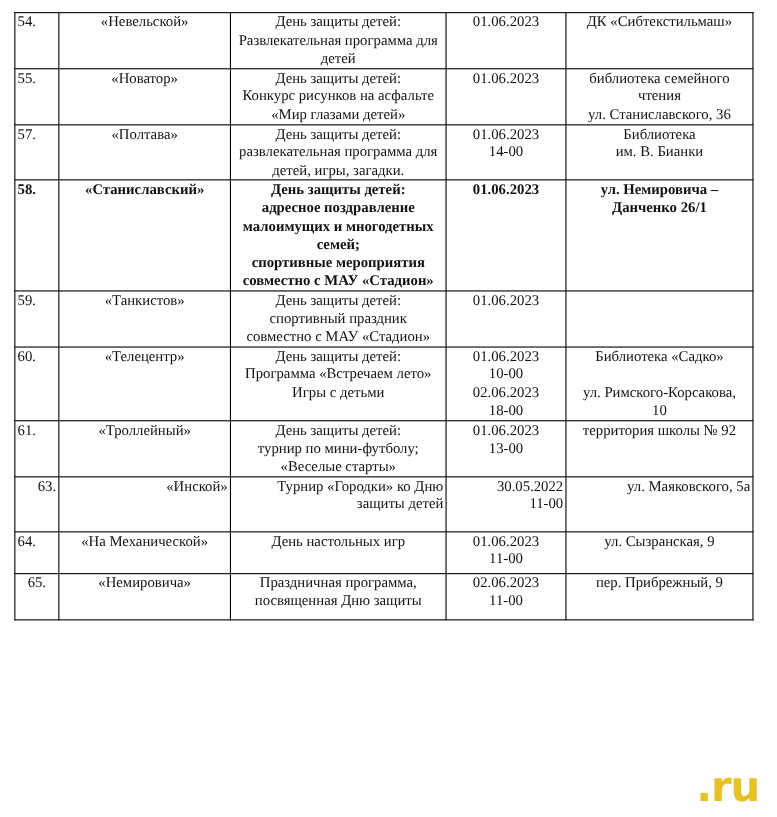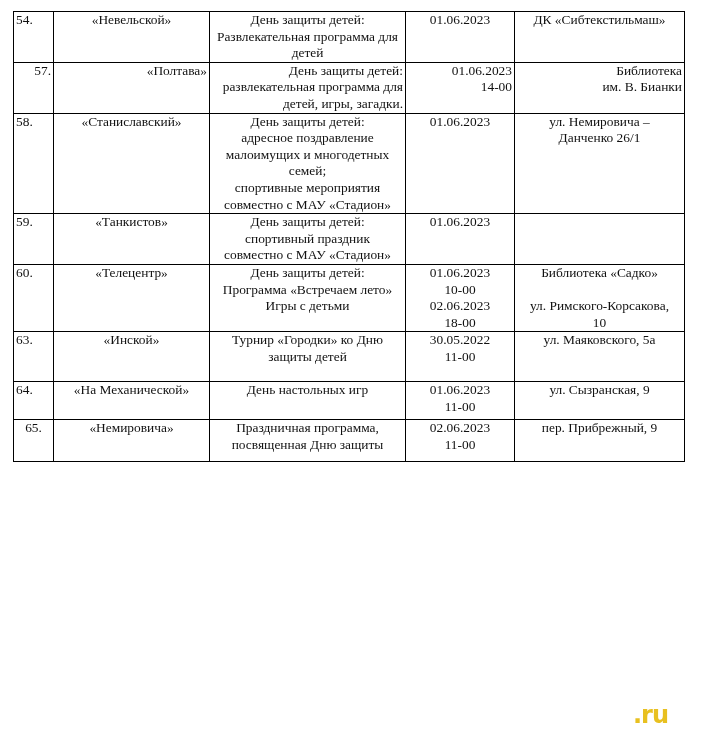--- a/index.html
+++ b/index.html
@@ -37,27 +37,27 @@
   col.c-event { width: 196px; }
   col.c-date { width: 109px; }
   col.c-place { width: 170px; }
   td.num { text-align: left; padding-left: 6px; }
   td.name, td.event, td.date, td.place { text-align: center; }
 
   tr.r53 td { height: 82px; }
   tr.r54 td { height: 49px; }
   tr.r55 td { height: 49px; }
   tr.r56 td { height: 49px; }
-  tr.r57 td { height: 49px; text-align: right; }
-  tr.r58 td { height: 99px; }
+  tr.r57 td { height: 49px; }
+  tr.r58 td { height: 99px; font-weight: bold; }
   tr.r59 td { height: 49px; }
   tr.r60 td { height: 66px; }
   tr.r61 td { height: 49px; }
   tr.r62 td { height: 39px; }
-  tr.r63 td { height: 49px; }
+  tr.r63 td { height: 49px; text-align: right; }
   tr.r64 td { height: 37px; }
   tr.r65 td { height: 41px; text-align: center; }
 
   
   .wm-mask {
     position: absolute;
     left: 530px;
     top: 686px;
     width: 155px;
     height: 3px;
@@ -72,21 +72,21 @@
     background: rgba(255,255,255,0.9);
   }
   .wm-gap1 { position:absolute; left:559px; top:693px; width:5px; height:14px; background:#fff; }
   .wm-gap2 { position:absolute; left:621px; top:693px; width:5px; height:14px; background:#fff; }
   .watermark {
     position: absolute;
     left: 633px;
     top: 696px;
     font-family: "DejaVu Sans", "Liberation Sans", sans-serif;
     font-weight: bold;
-    font-size: 24px;
+    font-size: 38px;
     line-height: 38px;
     color: #e8c020;
     letter-spacing: -1px;
   }
 </style>
 </head>
 <body>
 
 <table class="schedule">
   <colgroup>
@@ -99,20 +99,31 @@
   <tbody>
     <tr class="r54">
       <td class="num">54.</td>
       <td class="name">«Невельской»</td>
       <td class="event">День защиты детей:
 Развлекательная программа для
 детей</td>
       <td class="date">01.06.2023</td>
       <td class="place">ДК «Сибтекстильмаш»</td>
     </tr>
+    <tr class="r55">
+      <td class="num">55.</td>
+      <td class="name">«Новатор»</td>
+      <td class="event">День защиты детей:
+Конкурс рисунков на асфальте
+«Мир глазами детей»</td>
+      <td class="date">01.06.2023</td>
+      <td class="place">библиотека семейного
+чтения
+ул. Станиславского, 36</td>
+    </tr>
     <tr class="r57">
       <td class="num">57.</td>
       <td class="name">«Полтава»</td>
       <td class="event">День защиты детей:
 развлекательная программа для
 детей, игры, загадки.</td>
       <td class="date">01.06.2023
 14-00</td>
       <td class="place">Библиотека
 им. В. Бианки</td>
@@ -146,20 +157,30 @@
 Программа «Встречаем лето»
 Игры с детьми</td>
       <td class="date">01.06.2023
 10-00
 02.06.2023
 18-00</td>
       <td class="place">Библиотека «Садко»
 
 ул. Римского-Корсакова,
 10</td>
+    </tr>
+    <tr class="r61">
+      <td class="num">61.</td>
+      <td class="name">«Троллейный»</td>
+      <td class="event">День защиты детей:
+турнир по мини-футболу;
+«Веселые старты»</td>
+      <td class="date">01.06.2023
+13-00</td>
+      <td class="place">территория школы № 92</td>
     </tr>
     <tr class="r63">
       <td class="num">63.</td>
       <td class="name">«Инской»</td>
       <td class="event">Турнир «Городки» ко Дню
 защиты детей</td>
       <td class="date">30.05.2022
 11-00</td>
       <td class="place">ул. Маяковского, 5а</td>
     </tr>

